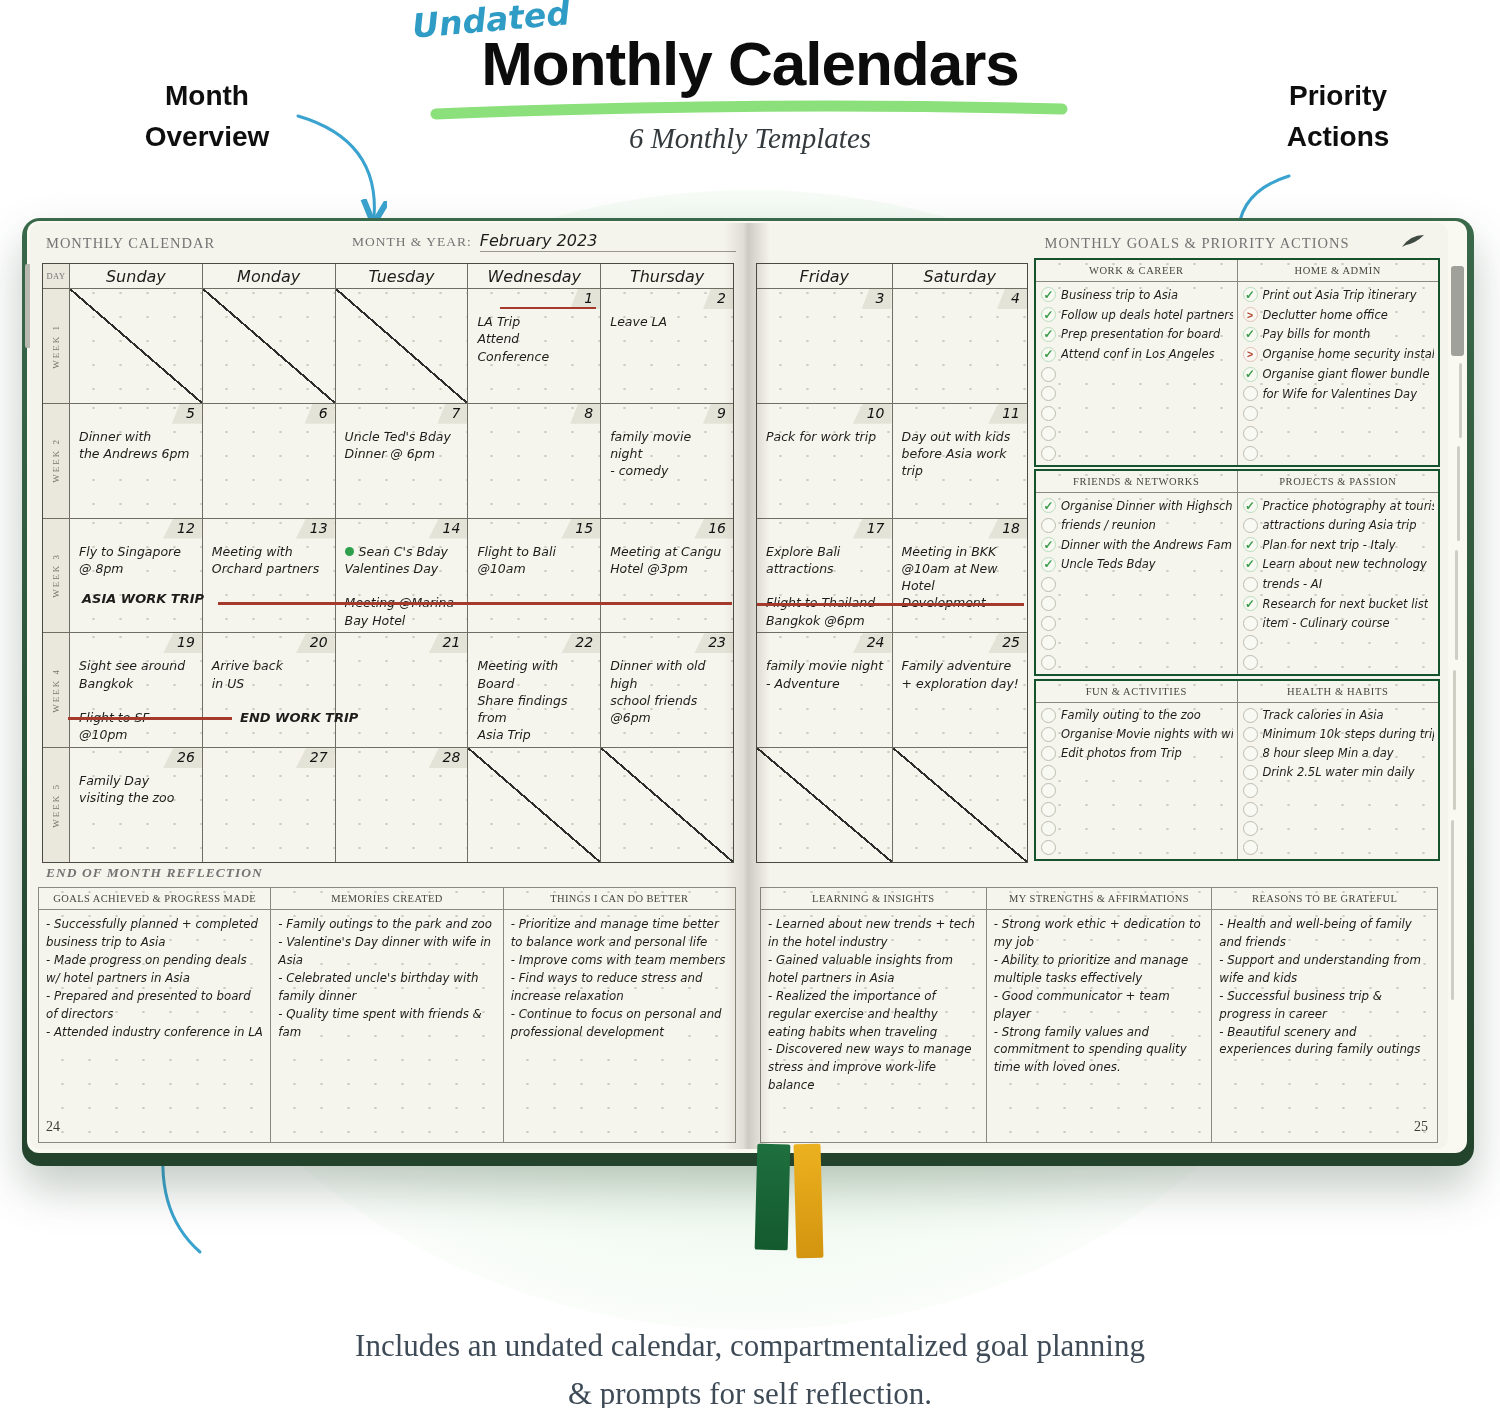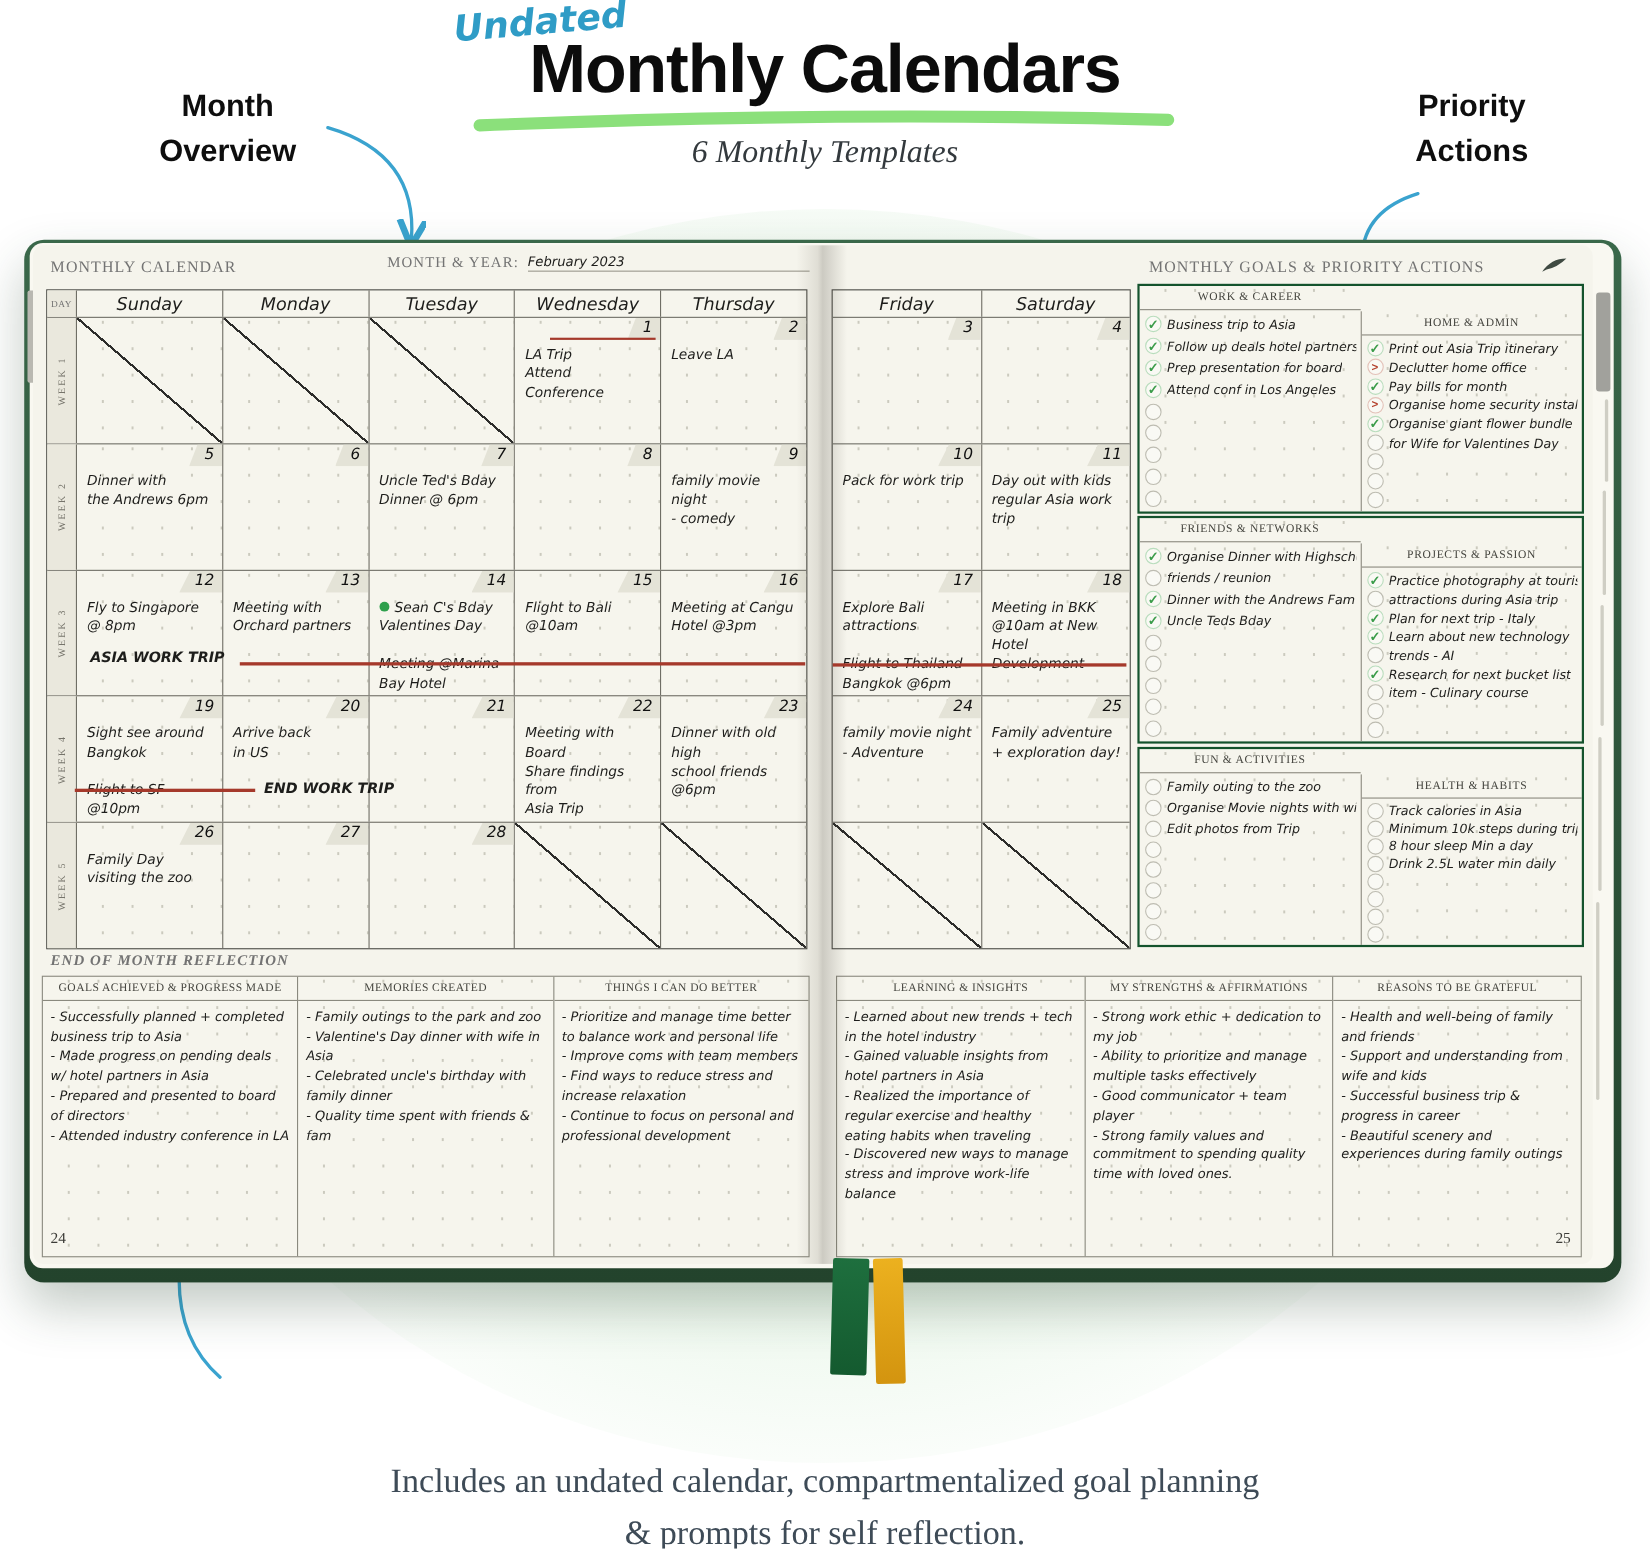--- a/index.html
+++ b/index.html
@@ -39,21 +39,21 @@
   .hw{font-family:"DejaVu Sans",sans-serif;font-style:italic;color:#1d1d1b;}
   .serifcaps{font-family:"Liberation Serif",serif;color:#737373;letter-spacing:1px;}
 
   .dotted{background-image:radial-gradient(circle,#cbcabe 1px,rgba(0,0,0,0) 1.3px);
           background-size:27px 24px;background-position:10px 16px;}
 
   
   .lp-label{left:16px;top:12px;font-size:14.5px;}
   .my-group{left:322px;right:6px;top:8px;display:flex;align-items:center;gap:8px;}
   .my-label{font-size:13.5px;white-space:nowrap;}
-  .my-value{flex:1;border-bottom:1px solid #9a988d;font-size:12px;padding-bottom:1px;}
+  .my-value{flex:1;border-bottom:1px solid #9a988d;font-size:16px;padding-bottom:1px;}
   .rp-label{left:250px;right:56px;top:12px;text-align:center;font-size:14.5px;}
   .quill{right:22px;top:10px;}
 
   
   .grid{position:absolute;border:1.5px solid #4a4a44;display:flex;flex-direction:column;background:#f6f5ed;}
   .lp-grid{left:12px;top:40px;width:690px;height:598px;}
   .rp-grid{left:4px;top:40px;width:270px;height:598px;}
   .grow{display:flex;flex:1;border-bottom:1px solid #6f6e65;min-height:0;}
   .grow:last-child{border-bottom:none;}
   .ghead{display:flex;height:24px;flex:none;border-bottom:1px solid #6f6e65;}
@@ -73,21 +73,21 @@
   .cell.has-dot .ctext::before{content:"";display:inline-block;width:9px;height:9px;border-radius:50%;
       background:#2ea04c;margin-right:5px;}
 
   .redline{position:absolute;border-top:3px solid #a5392b;z-index:5;}
   .trip-label{position:absolute;z-index:5;font-family:"DejaVu Sans",sans-serif;font-style:italic;
               font-weight:bold;font-size:13px;color:#1d1d1b;white-space:nowrap;}
 
   
   .gbox{position:absolute;left:282px;right:8px;border:2px solid #14532d;display:flex;background:#f6f5ed;}
   .gcolbox{flex:1;display:flex;flex-direction:column;min-width:0;}
-  .gcolbox + .gcolbox{border-left:1px solid #8a897e;margin-top:23px;}
+  .gcolbox + .gcolbox{border-left:1px solid #8a897e;}
   .gtitle{height:21px;flex:none;border-bottom:1px solid #8a897e;display:flex;align-items:center;
           justify-content:center;font-family:"Liberation Serif",serif;font-size:10.5px;letter-spacing:0.6px;color:#45453f;}
   .gitems{flex:1;padding:3px 4px 2px 5px;display:flex;flex-direction:column;}
   .gitem{display:flex;align-items:center;gap:5px;flex:1;min-height:0;}
   .gtext{font-size:11.5px;white-space:nowrap;overflow:hidden;}
   .mark{width:13px;height:13px;flex:none;border-radius:50%;border:1px solid #bdbcb1;display:flex;
         align-items:center;justify-content:center;background:rgba(255,255,255,0.4);}
   .mark.check{border-color:#b9ddbd;}
   .mark.check::before{content:"\2713";color:#3b9c4a;font-size:12px;font-weight:bold;}
   .mark.arrow{border-color:#e3c1b8;}
@@ -374,21 +374,21 @@
               </div>
           </div>
           <div class="grow">
             <div class="cell dotted">
                 <span class="daynum">10</span>
                 <div class="ctext hw">Pack for work trip</div>
               </div>
             <div class="cell dotted">
                 <span class="daynum">11</span>
                 <div class="ctext hw">Day out with kids
-regular Asia work trip</div>
+before Asia work trip</div>
               </div>
           </div>
           <div class="grow">
             <div class="cell dotted">
                 <span class="daynum">17</span>
                 <div class="ctext hw">Explore Bali
 attractions
 
 Flight to Thailand
 Bangkok @6pm</div>

